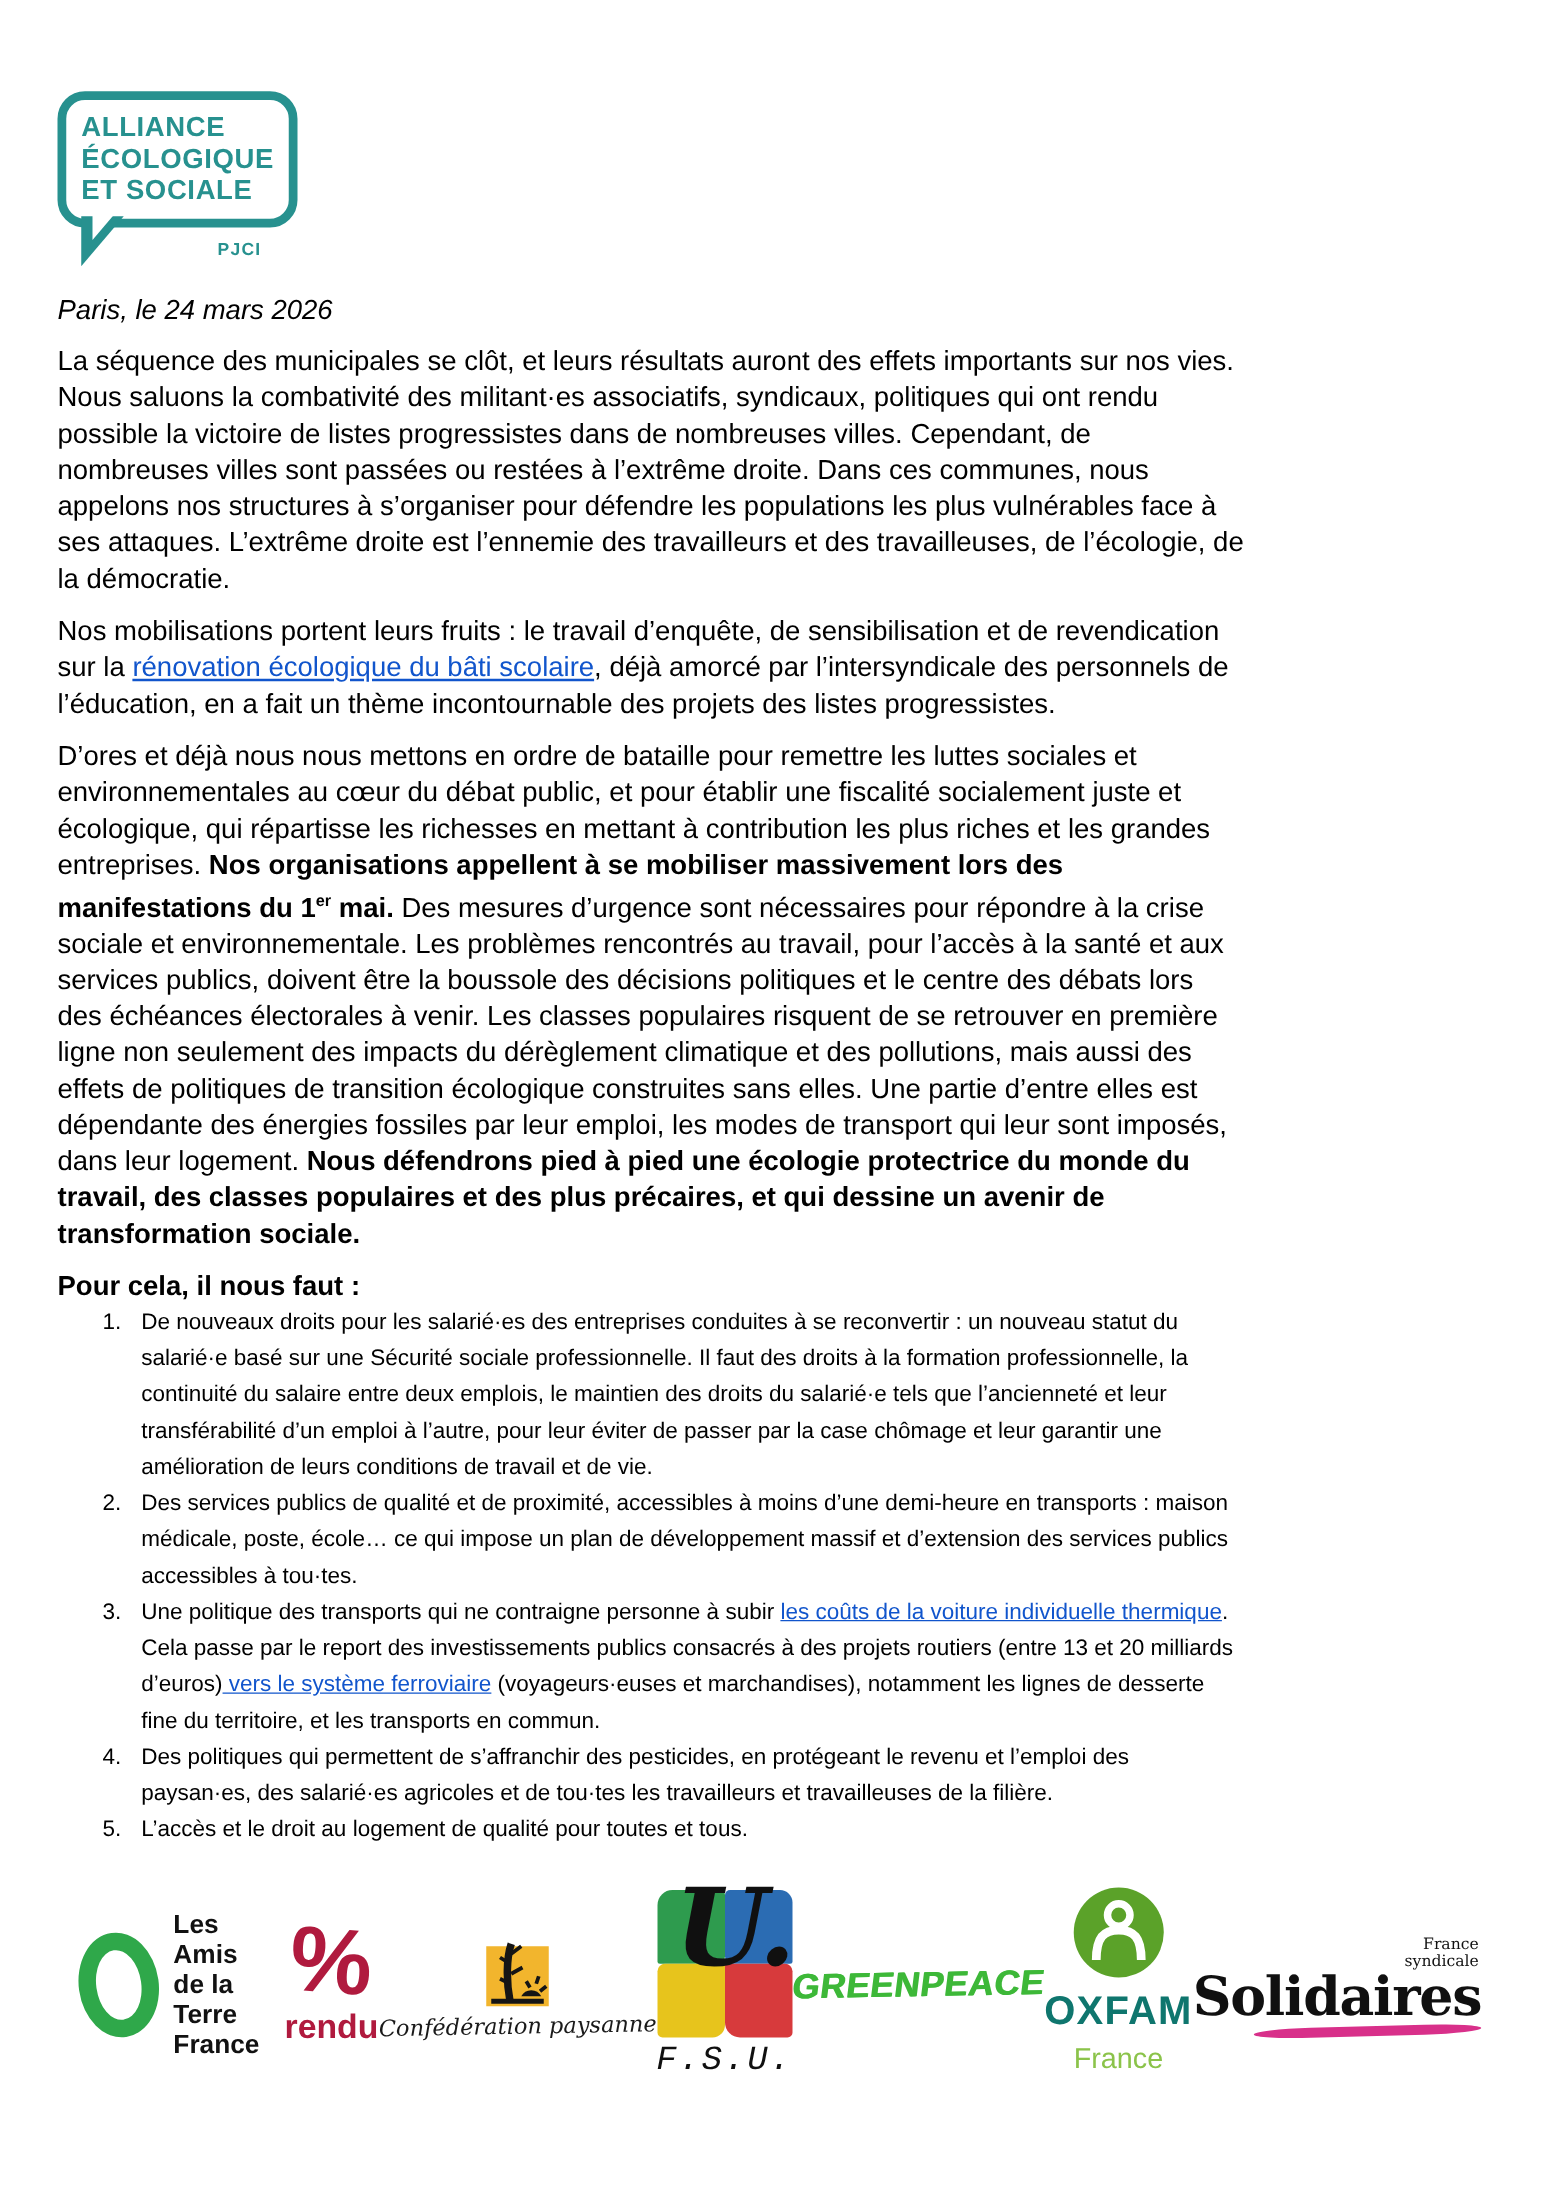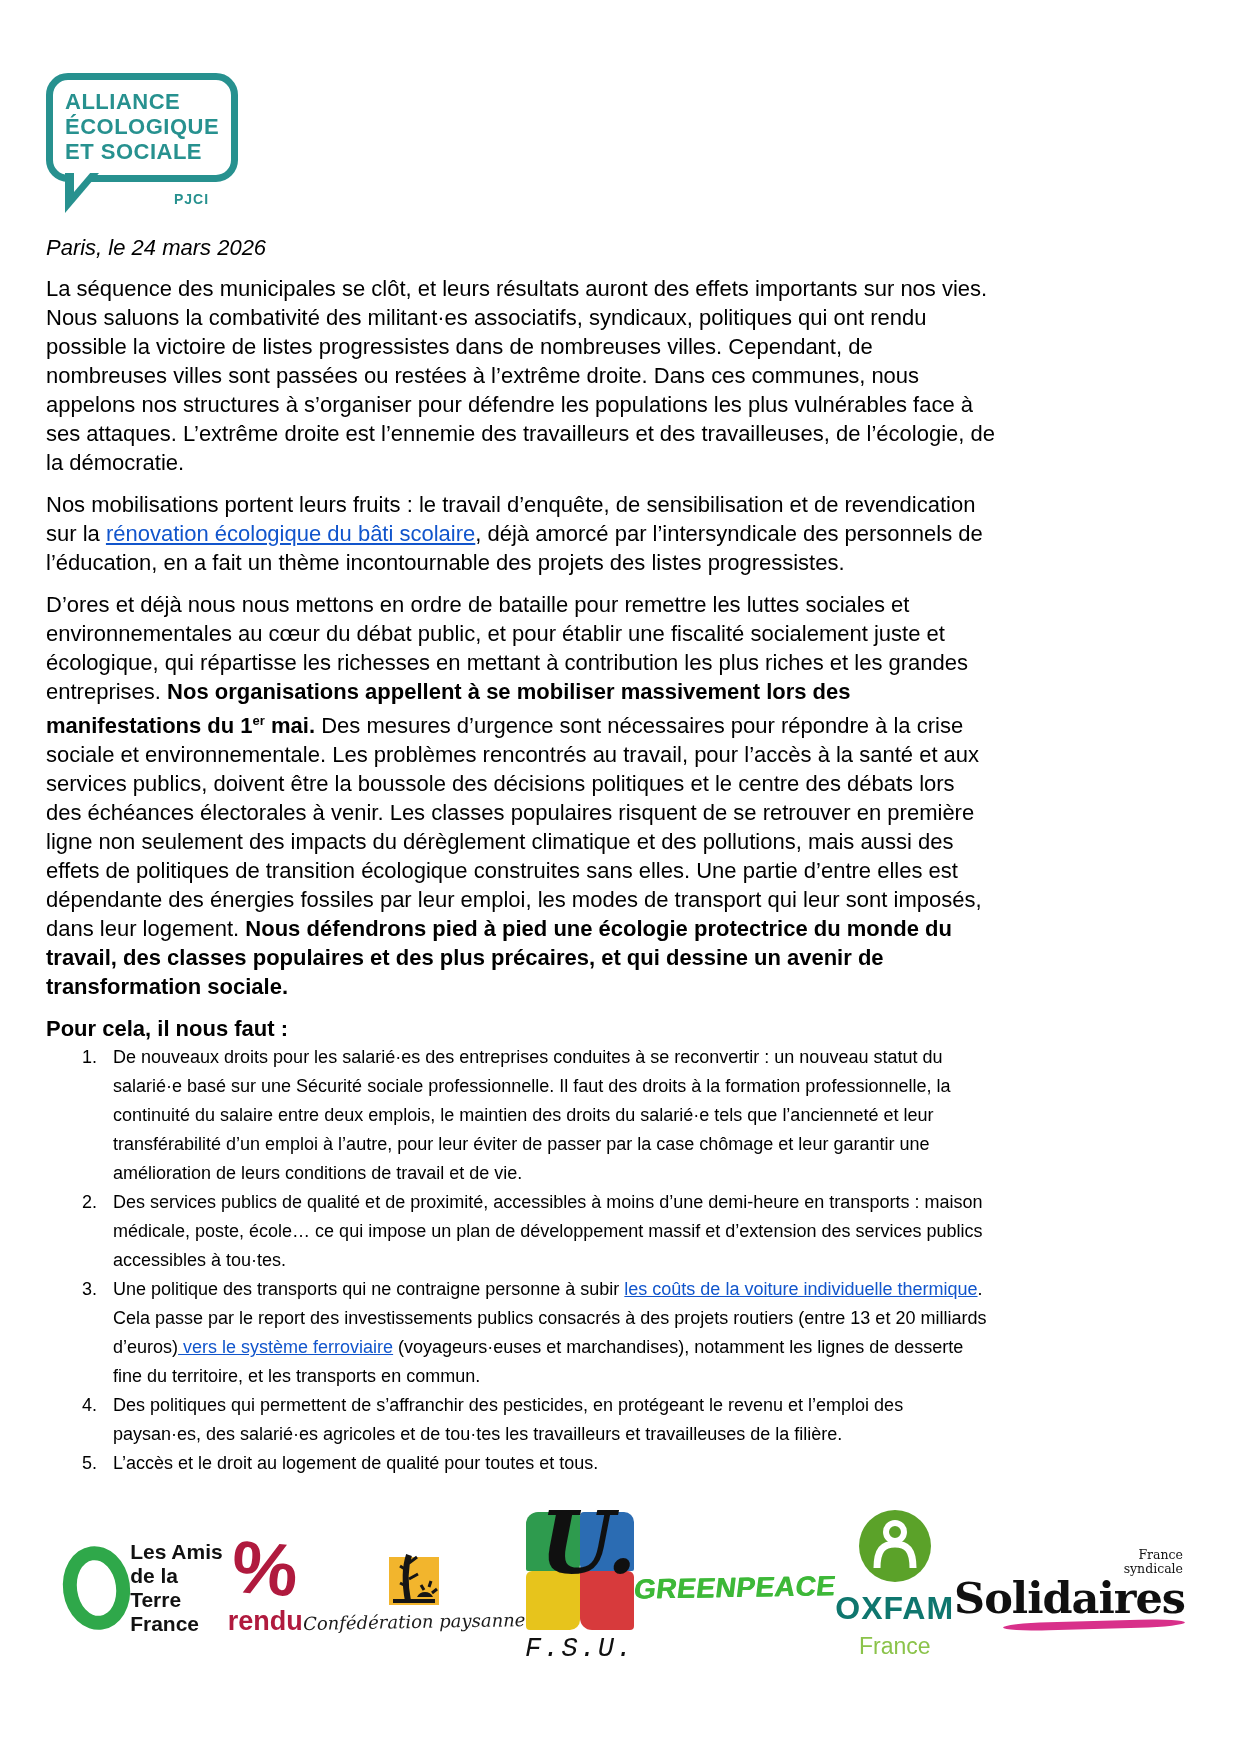--- a/index.html
+++ b/index.html
@@ -43,21 +43,21 @@
   ol.req{margin:0;padding-left:56px;font-size:18px;line-height:29px;}
   ol.req li{padding-left:11px;}
 
   
   .logos{
     position:absolute;left:63px;top:1498px;width:1122px;height:180px;
     display:flex;align-items:center;justify-content:space-between;
   }
   .logo-item{display:flex;align-items:center;}
 
-  .amis{}
+  .amis{gap:12px;}
   .amis-ring{width:42px;height:56px;border:14px solid #2fa84a;border-radius:50%;transform:rotate(-8deg);}
   .amis-text{font-weight:bold;font-size:21px;line-height:24px;color:#111;}
 
   .attac{flex-direction:column;margin-top:-6px;}
   .attac-sym{font-size:74px;line-height:70px;font-weight:bold;color:#b01a3e;transform:rotate(4deg);}
   .attac-word{font-size:27px;font-weight:bold;color:#b01a3e;margin-top:2px;}
 
   .conf{flex-direction:column;margin-top:8px;}
   .conf-script{font-family:"DejaVu Serif",serif;font-style:italic;font-size:18px;color:#1a1a1a;margin-top:2px;white-space:nowrap;transform:rotate(-1deg);}
 

